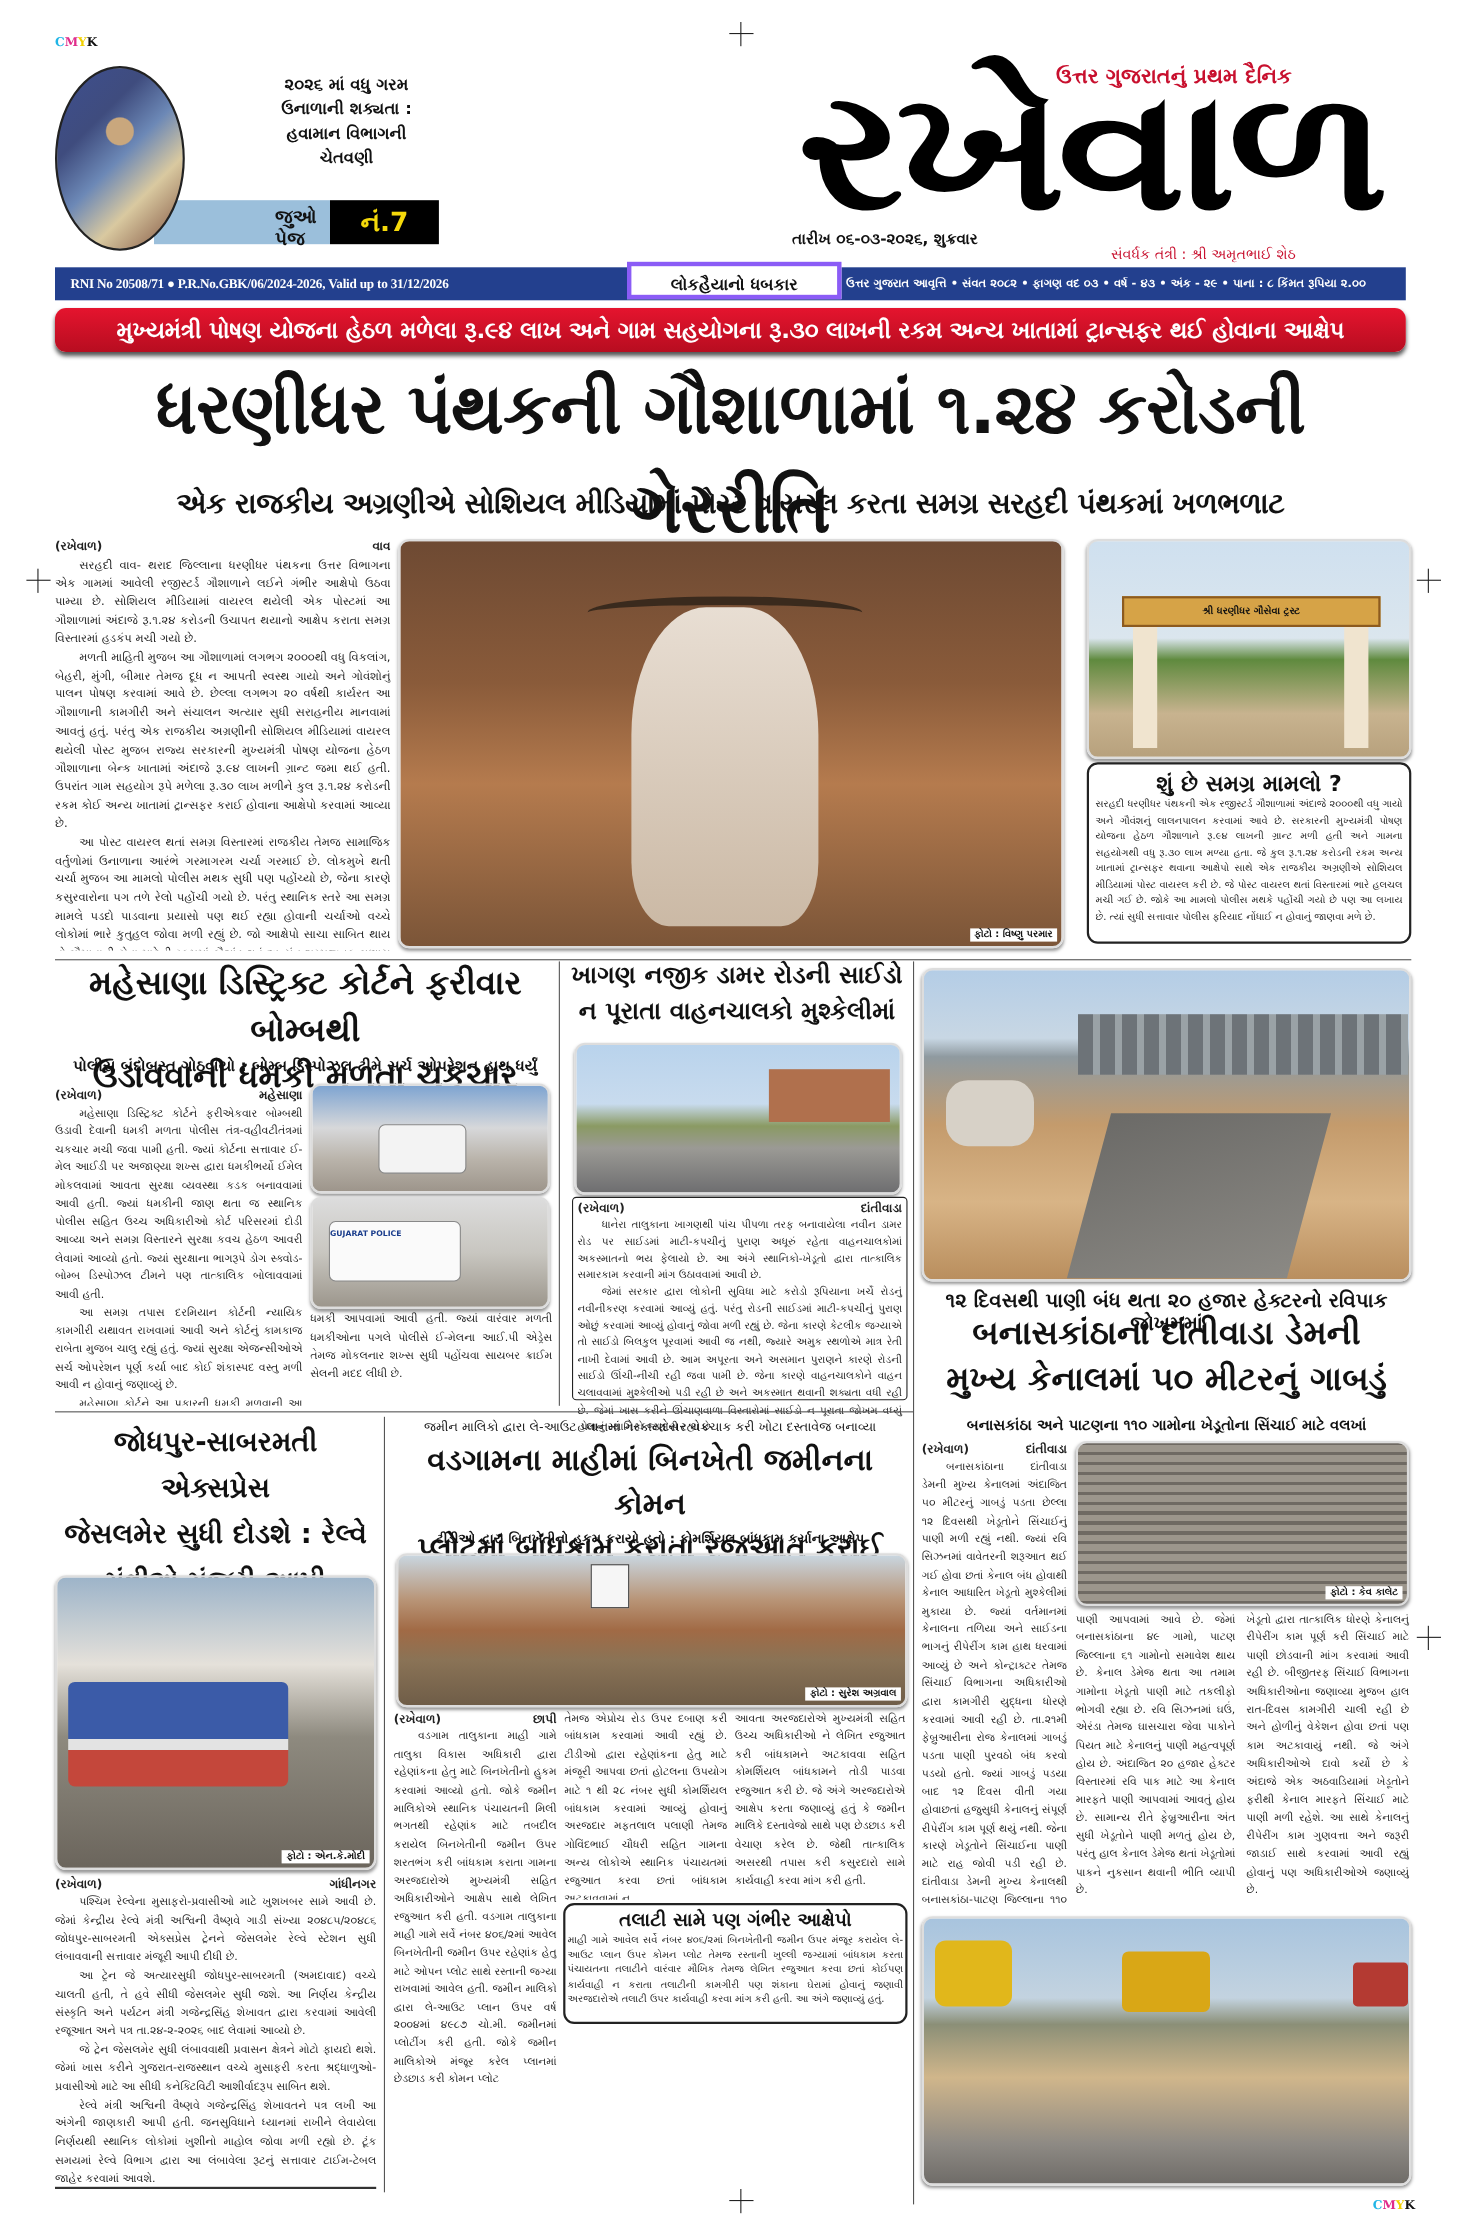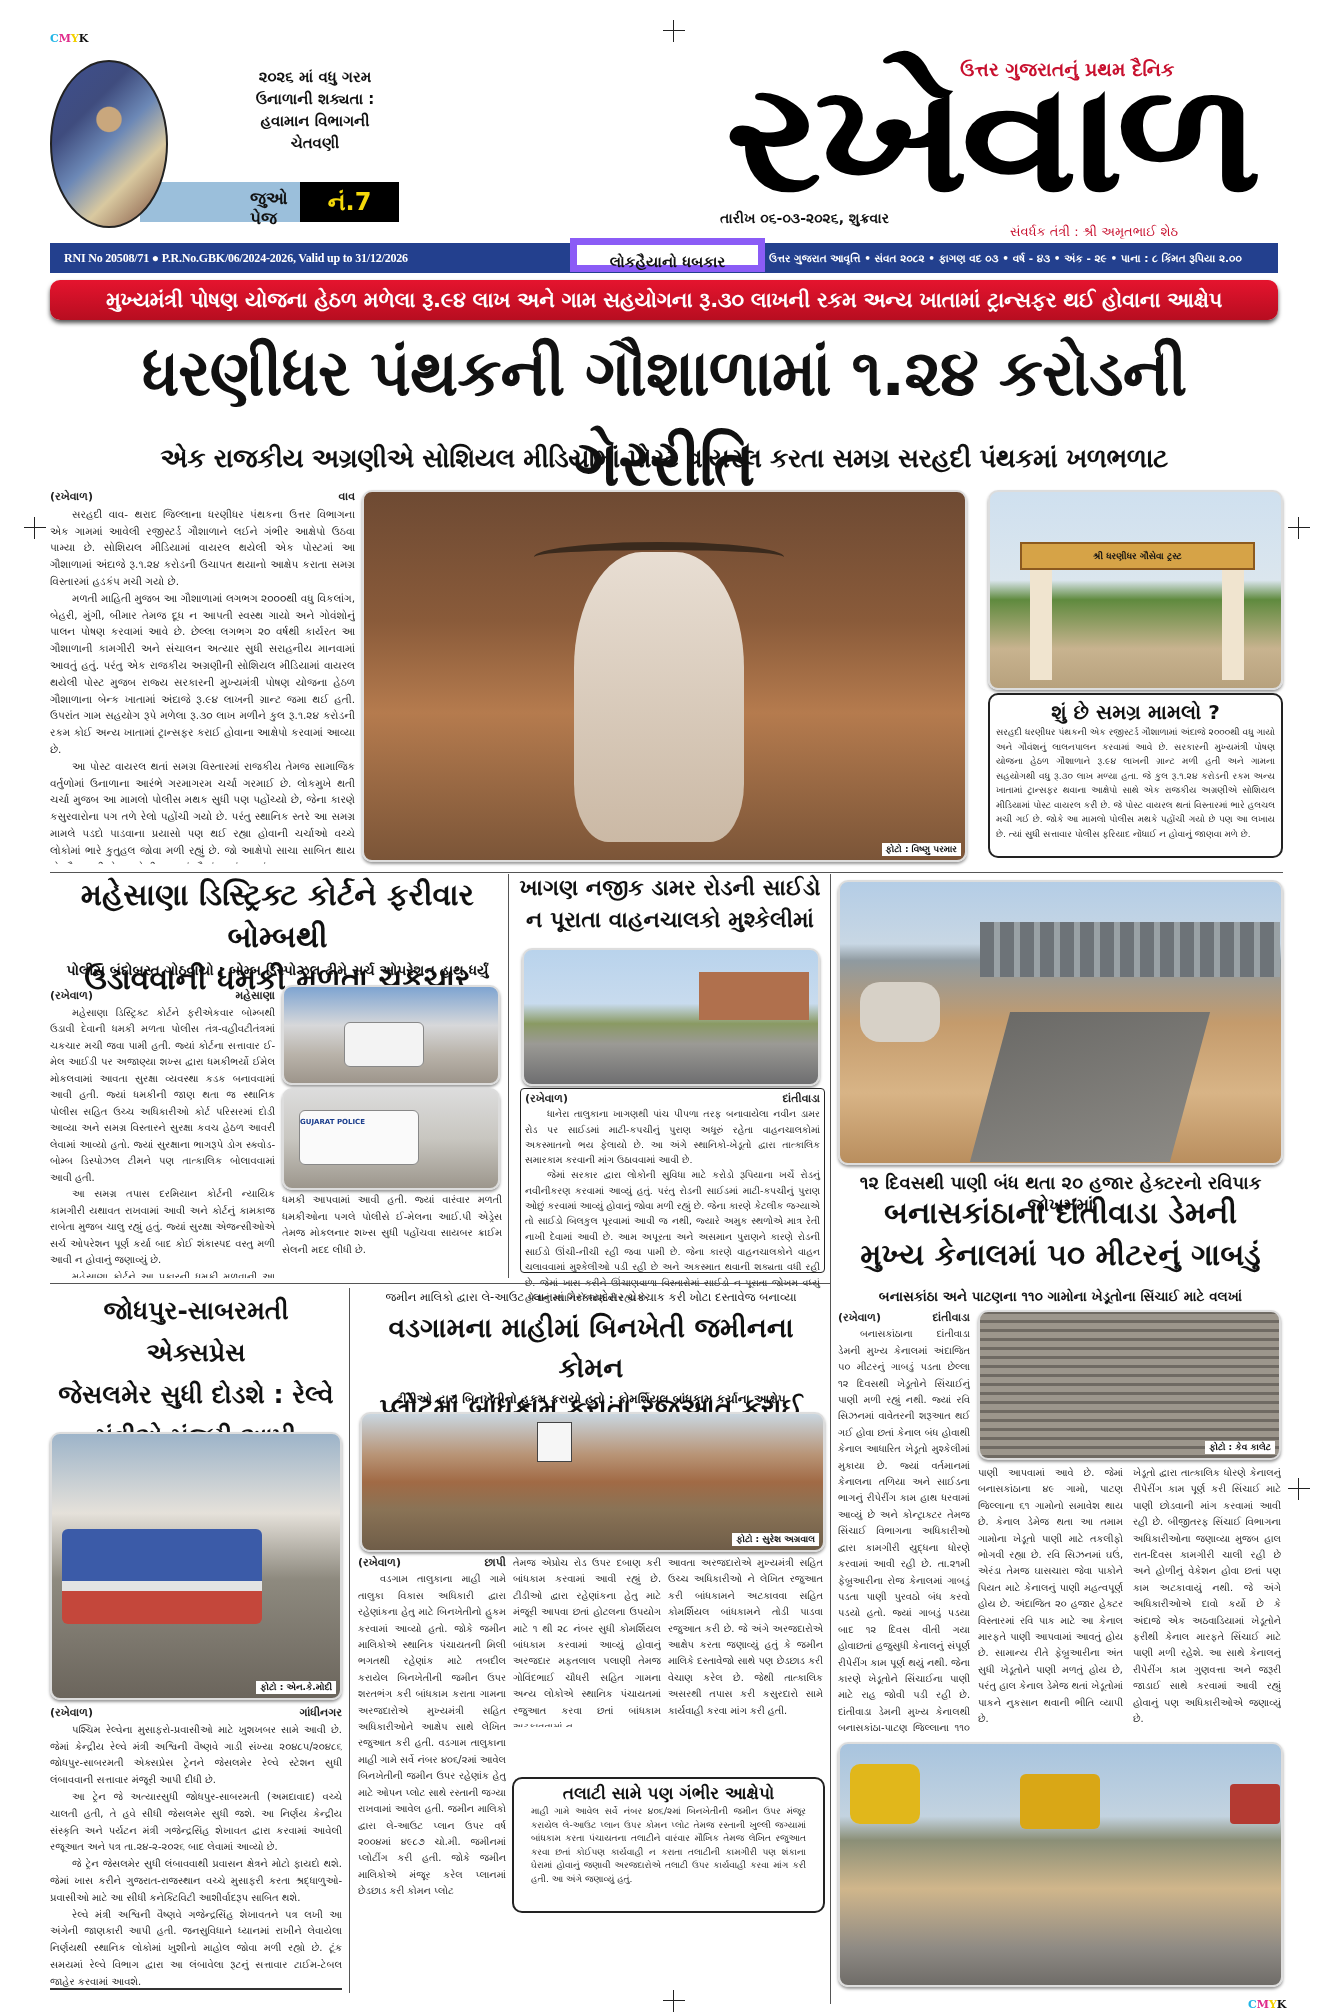--- a/index.html
+++ b/index.html
@@ -21,21 +21,21 @@
   .teaser-page{left:300px;top:182px;width:99px;height:40px;background:#000;color:#f5d90a;font-size:24px;font-weight:bold;text-align:center;line-height:40px}
   
   .masthead-logo{left:725px;top:58px;width:520px;height:140px;display:flex;align-items:flex-end;gap:8px}
   .masthead-logo span{font-family:"DejaVu Sans",sans-serif;font-weight:900;font-size:150px;line-height:120px;letter-spacing:-6px;transform:scaleX(1.25);transform-origin:left bottom;color:#000}
   .tagline{left:960px;top:58px;font-size:19px;font-weight:bold;color:#c8102e}
   .dateline{left:720px;top:210px;font-size:14px;font-weight:bold}
   .editor{left:1010px;top:224px;font-size:13px;font-weight:normal;color:#c8102e}
   
   .infobar{left:50px;top:243px;width:1228px;height:30px;background:#23408e;color:#fff;display:flex;align-items:center}
   .infobar .left{flex:0 0 520px;padding-left:14px;font-family:"Liberation Serif",serif;font-size:12px;font-weight:bold;letter-spacing:-.2px}
-  .infobar .mid{flex:0 0 195px;height:34px;margin-top:-6px;background:#fff;color:#111;border:7px solid #8b5cf6;font-size:15px;font-weight:bold;text-align:center;line-height:34px}
+  .infobar .mid{flex:0 0 195px;height:34px;margin-top:-6px;background:#fff;color:#111;border:4px solid #8b5cf6;font-size:15px;font-weight:bold;text-align:center;line-height:34px}
   .infobar .right{flex:1;font-size:10.5px;font-weight:bold;padding-left:4px;white-space:nowrap;overflow:hidden}
   .redbar{left:50px;top:280px;width:1228px;height:40px;background:linear-gradient(#e5142e,#b70d20);border-radius:10px;color:#fff;font-size:21px;font-weight:bold;text-align:center;line-height:40px;box-shadow:0 3px 4px #555;white-space:nowrap;overflow:hidden;letter-spacing:-.3px}
   .headline{left:50px;top:328px;width:1228px;text-align:center;font-size:64px;font-weight:900;line-height:90px;letter-spacing:-1px;transform:scaleX(.98)}
   .subhead{left:50px;top:443px;width:1228px;text-align:center;font-size:26px;font-weight:bold;letter-spacing:-.5px}
   .body{font-size:10.5px;line-height:16.8px;text-align:justify;color:#222}
   .body p{text-indent:22px}
   .dateline-row{display:flex;justify-content:space-between;font-weight:bold;font-size:11px}
   .photo{border-radius:10px;border:2px solid #ddd;box-shadow:0 2px 3px #999;overflow:hidden}
   .credit{position:absolute;right:4px;bottom:4px;background:#fff;font-size:9px;padding:1px 4px;font-weight:bold}
   .vline{position:absolute;width:1px;background:#555}
@@ -217,16 +217,16 @@
 </div>
 <div class="abs body" style="left:358px;top:1555px;width:148px;height:435px;overflow:hidden;font-size:9.8px;line-height:16.4px">
   <div class="dateline-row">
       <span>(રખેવાળ)</span>
       <span>છાપી</span>
     </div>
   <p>વડગામ તાલુકાના માહી ગામે તાલુકા વિકાસ અધિકારી દ્વારા રહેણાંકના હેતુ માટે બિનખેતીનો હુકમ કરવામાં આવ્યો હતો. જોકે જમીન માલિકોએ સ્થાનિક પંચાયતની મિલી ભગતથી રહેણાંક માટે તબદીલ કરાયેલ બિનખેતીની જમીન ઉપર શરતભંગ કરી બાંધકામ કરાતા ગામના અરજદારોએ મુખ્યમંત્રી સહિત અધિકારીઓને આક્ષેપ સાથે લેખિત રજુઆત કરી હતી. વડગામ તાલુકાના માહી ગામે સર્વે નંબર ૪૦૬/૨માં આવેલ બિનખેતીની જમીન ઉપર રહેણાંક હેતુ માટે ઓપન પ્લોટ સાથે રસ્તાની જગ્યા રાખવામાં આવેલ હતી. જમીન માલિકો દ્વારા લે-આઉટ પ્લાન ઉપર વર્ષ ૨૦૦૪માં ૪૯૮૭ ચો.મી. જમીનમાં પ્લોટીંગ કરી હતી. જોકે જમીન માલિકોએ મંજૂર કરેલ પ્લાનમાં છેડછાડ કરી કોમન પ્લોટ</p>
 </div>
 <div class="abs body" style="left:513px;top:1555px;width:148px;height:172px;overflow:hidden;font-size:9.8px;line-height:16.4px">તેમજ એપ્રોચ રોડ ઉપર દબાણ કરી બાંધકામ કરવામાં આવી રહ્યું છે. ટીડીઓ દ્વારા રહેણાંકના હેતુ માટે મંજૂરી આપવા છતાં હોટલના ઉપયોગ માટે ૧ થી ૨૮ નંબર સુધી કોમર્શિયલ બાંધકામ કરવામાં આવ્યું હોવાનું અરજદાર મફતલાલ પલાણી તેમજ ગોવિંદભાઈ ચૌધરી સહિત ગામના અન્ય લોકોએ સ્થાનિક પંચાયતમાં રજુઆત કરવા છતાં બાંધકામ અટકાવવામાં ન</div>
 <div class="abs body" style="left:668px;top:1555px;width:155px;height:172px;overflow:hidden;font-size:9.8px;line-height:16.4px">આવતા અરજદારોએ મુખ્યમંત્રી સહિત ઉચ્ચ અધિકારીઓ ને લેખિત રજુઆત કરી બાંધકામને અટકાવવા સહિત કોમર્શિયલ બાંધકામને તોડી પાડવા રજુઆત કરી છે. જે અંગે અરજદારોએ આક્ષેપ કરતા જણાવ્યું હતું કે જમીન માલિકે દસ્તાવેજો સાથે પણ છેડછાડ કરી વેચાણ કરેલ છે. જેથી તાત્કાલિક અસરથી તપાસ કરી કસુરદારો સામે કાર્યવાહી કરવા માંગ કરી હતી.</div>
-<div class="abs boxed" style="left:512px;top:1777px;width:313px;height:136px;padding:2px 17px">
+<div class="abs boxed" style="left:512px;top:1730px;width:313px;height:110px;padding:2px 2px">
   <div class="h2" style="font-size:17px;line-height:24px">તલાટી સામે પણ ગંભીર આક્ષેપો</div>
   <div class="body" style="font-size:9px;line-height:13.5px">માહી ગામે આવેલ સર્વે નંબર ૪૦૬/૨માં બિનખેતીની જમીન ઉપર મંજૂર કરાયેલ લે-આઉટ પ્લાન ઉપર કોમન પ્લોટ તેમજ રસ્તાની ખુલ્લી જગ્યામાં બાંધકામ કરતા પંચાયતના તલાટીને વારંવાર મૌખિક તેમજ લેખિત રજુઆત કરવા છતાં કોઈપણ કાર્યવાહી ન કરાતા તલાટીની કામગીરી પણ શંકાના ઘેરામાં હોવાનું જણાવી અરજદારોએ તલાટી ઉપર કાર્યવાહી કરવા માંગ કરી હતી. આ અંગે જણાવ્યું હતું.</div>
 </div>
 
 </body></html>

